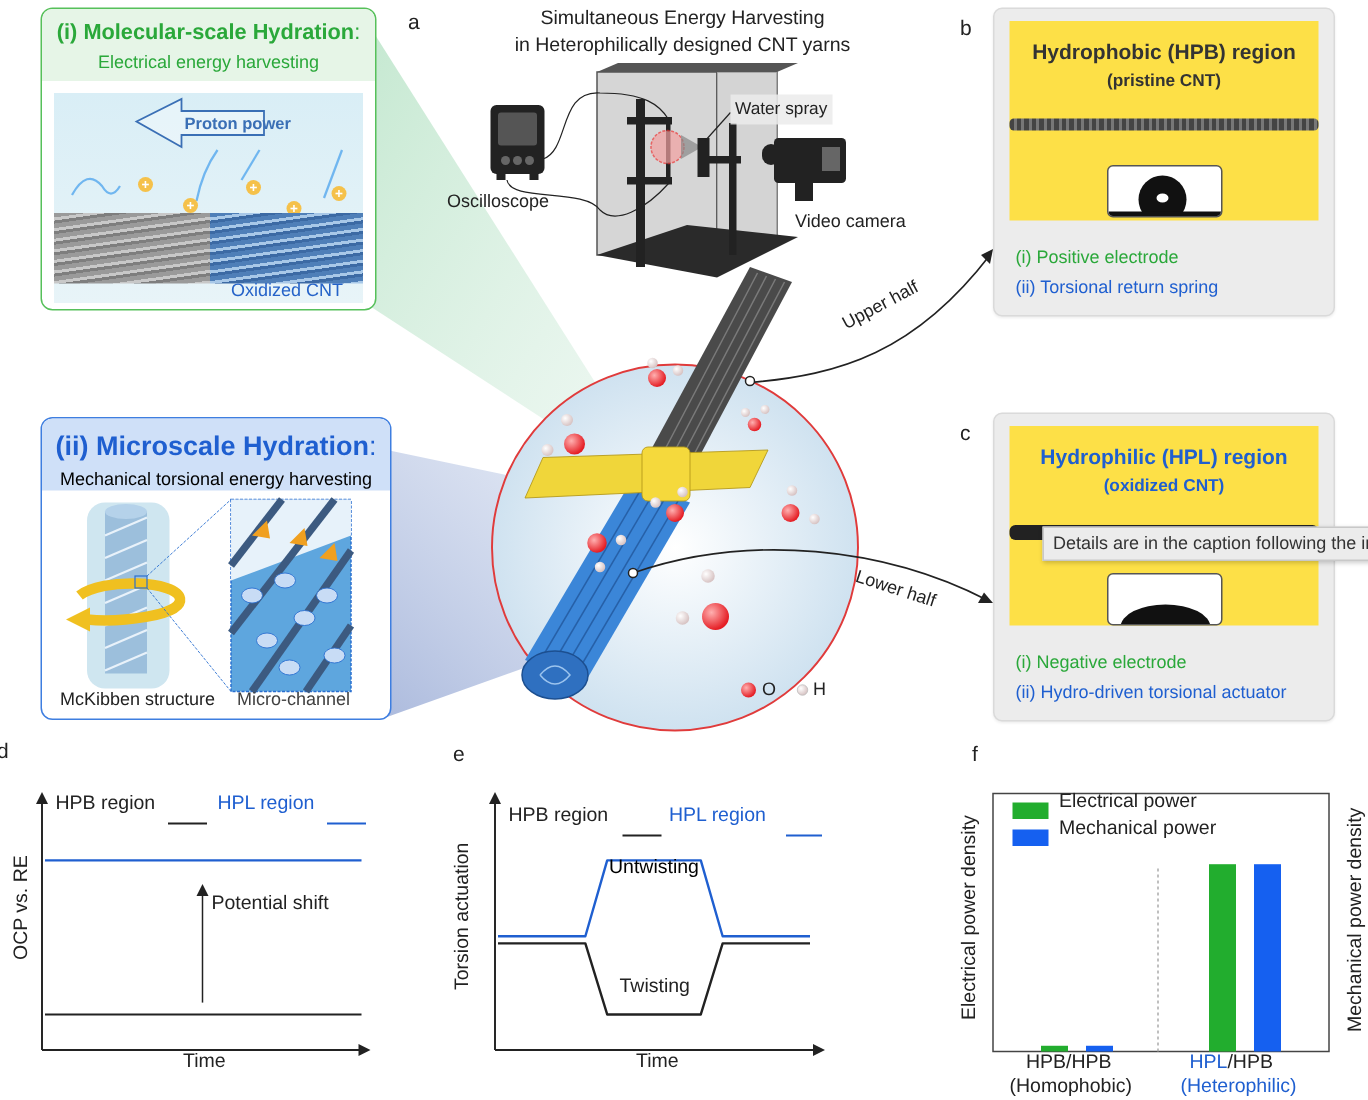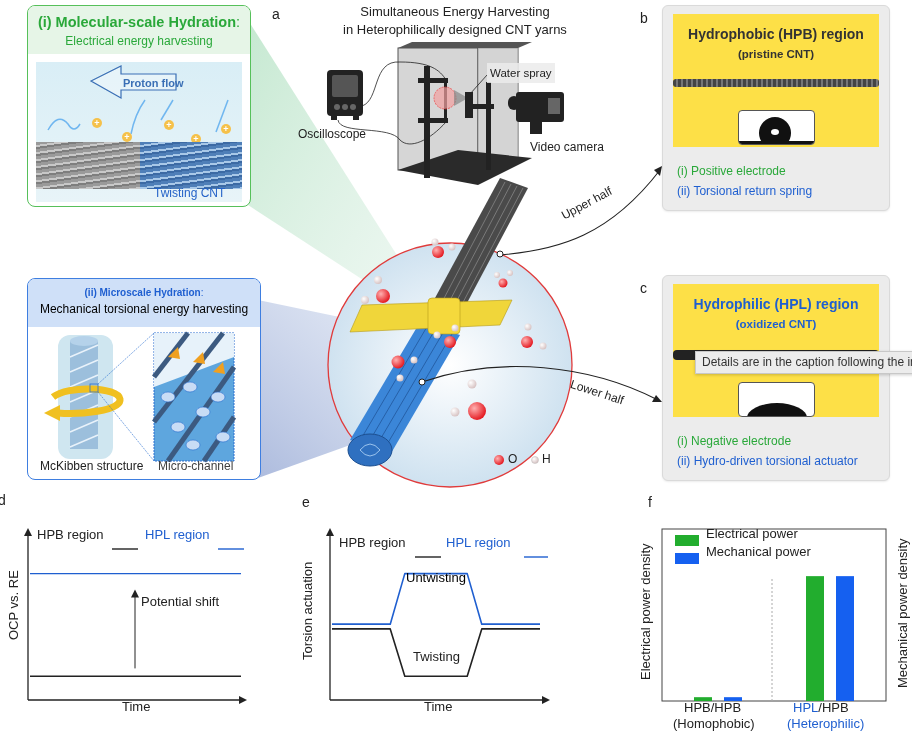--- a/index.html
+++ b/index.html
@@ -15,21 +15,21 @@
   #box-i .t2 { font-size:12px; color:#2aa83a; margin-top:4px; }
   #box-i .scene { position:absolute; left:8px; top:56px; width:206px; height:140px; background:linear-gradient(#d9eef6,#e8f4f8); }
   .cnt-gray { position:absolute; left:0; top:80px; width:104px; height:47px; background:repeating-linear-gradient(172deg,#9a9a9a 0 3px,#c8c8c8 3px 5px,#7e7e7e 5px 7px); }
   .cnt-blue { position:absolute; left:104px; top:80px; width:102px; height:47px; background:repeating-linear-gradient(172deg,#4f7fb8 0 3px,#a8c8e8 3px 5px,#3c6aa4 5px 7px); }
   .lbl-row { position:absolute; left:0; top:126px; width:206px; height:16px; font-size:12px; }
   .proton { position:absolute; width:10px; height:10px; border-radius:50%; background:#f5c14a; color:#fff; font-size:9px; line-height:10px; text-align:center; font-weight:bold; }
 
   
   #box-ii { left:27px; top:278px; width:232px; height:200px; border:1.5px solid #3e7ee0; border-radius:8px; background:#fff; overflow:hidden; }
   #box-ii .hdr { height:48px; background:#cfe0f8; text-align:center; }
-  #box-ii .t1 { font-size:10px; font-weight:bold; color:#1f5fd0; padding-top:8px; }
+  #box-ii .t1 { font-size:18px; font-weight:bold; color:#1f5fd0; padding-top:8px; }
   #box-ii .t1 .colon { font-weight:normal; }
   #box-ii .t2 { font-size:12px; color:#000000; margin-top:4px; }
 
   
   svg.fullsvg { position:absolute; left:0; top:0; width:912px; height:733px; }
 
   
   .side-panel { position:absolute; left:662px; width:226px; border:1px solid #dadada; border-radius:6px; background:#ececec; overflow:hidden; box-shadow:0 1px 2px rgba(0,0,0,.08); }
   .side-panel .img { position:absolute; left:10px; top:8px; width:206px; height:133px; background:#fde047; }
   .side-panel .ttl { position:absolute; left:0; width:206px; text-align:center; font-weight:bold; }
@@ -199,34 +199,34 @@
     <div class="t2">Electrical energy harvesting</div>
   </div>
   <div class="scene">
     <svg width="206" height="80" style="position:absolute;left:0;top:0;">
       <polygon points="55,19 85,4 85,12 140,12 140,28 85,28 85,36" fill="rgba(255,255,255,0.35)" stroke="#3a6fb5" stroke-width="1.2"></polygon>
       <path d="M12,68 q10,-18 20,-6 q6,10 12,0" fill="none" stroke="#54a7ee" stroke-width="1.5" opacity="0.8"></path>
       <path d="M95,72 q4,-20 14,-34" fill="none" stroke="#54a7ee" stroke-width="1.5" opacity="0.8"></path>
       <path d="M125,58 q6,-10 12,-20" fill="none" stroke="#54a7ee" stroke-width="1.5" opacity="0.8"></path>
       <path d="M180,70 q6,-16 12,-32" fill="none" stroke="#54a7ee" stroke-width="1.5" opacity="0.8"></path>
     </svg>
-    <div class="abs" style="left:87px;top:15px;font-size:11px;font-weight:bold;color:#3a6fb5;">Proton flow</div>
+    <div class="abs" style="left:87px;top:15px;font-size:11px;font-weight:bold;color:#3a6fb5;">Proton power</div>
     <div class="proton" style="left:56px;top:56px;">+</div>
     <div class="proton" style="left:86px;top:70px;">+</div>
     <div class="proton" style="left:112px;top:88px;">+</div>
     <div class="proton" style="left:128px;top:58px;">+</div>
     <div class="proton" style="left:155px;top:72px;">+</div>
     <div class="proton" style="left:148px;top:100px;">+</div>
     <div class="proton" style="left:185px;top:62px;">+</div>
     <div class="proton" style="left:180px;top:88px;">+</div>
     <div class="cnt-gray"></div>
     <div class="cnt-blue"></div>
     <div class="lbl-row">
       <span class="abs" style="left:14px;top:-2px;color:#222;margin-top:44px;">Pristine CNT</span>
-      <span class="abs" style="left:118px;top:-2px;color:#2563c8;">Twisting CNT</span>
+      <span class="abs" style="left:118px;top:-2px;color:#2563c8;">Oxidized CNT</span>
     </div>
   </div>
 </div>
 
 <div id="box-ii" class="abs">
   <div class="hdr">
     <div class="t1"><span>(ii) Microscale Hydration</span><span class="colon">:</span></div>
     <div class="t2">Mechanical torsional energy harvesting</div>
   </div>
   <svg width="232" height="150" style="position:absolute;left:0;top:48px;">

